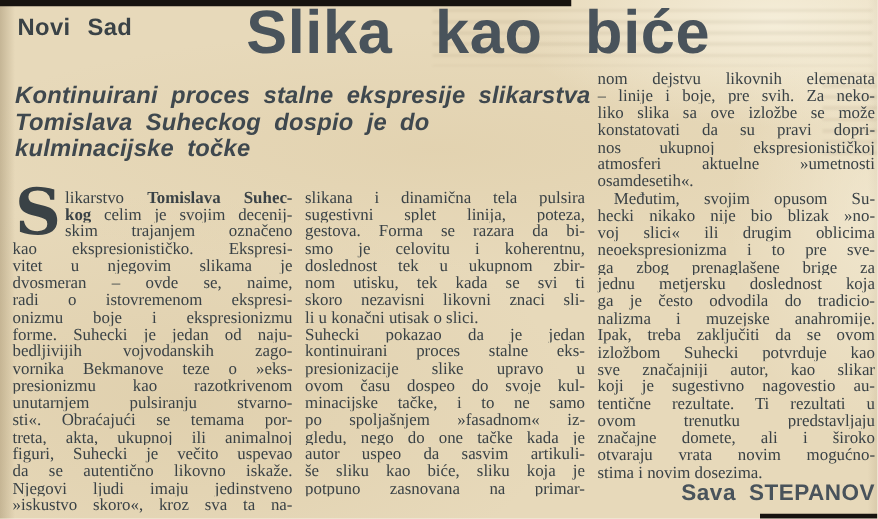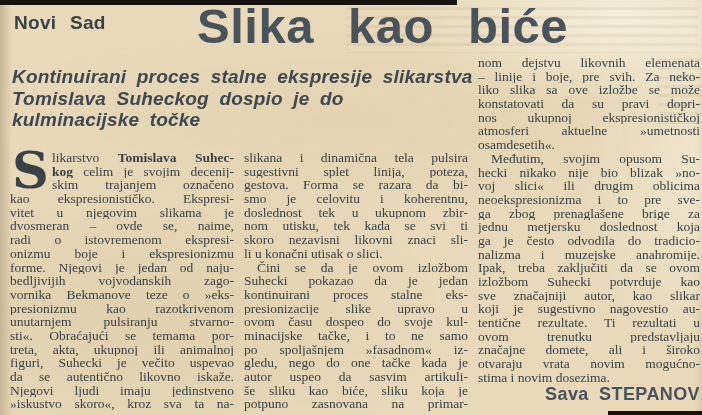--- a/index.html
+++ b/index.html
@@ -79,42 +79,41 @@
   <div class="col col1">
     <div class="dropcap">S</div>
   <div class="bline dc"><span>likarstvo </span><span class="b">Tomislava Suhec-</span></div>
       <div class="bline dc"><span class="b">kog</span><span> celim je svojim decenij-</span></div>
       <div class="bline dc"><span>skim trajanjem označeno</span></div>
       <div class="bline"><span>kao ekspresionističko. Ekspresi-</span></div>
       <div class="bline"><span>vitet u njegovim slikama je</span></div>
       <div class="bline"><span>dvosmeran – ovde se, naime,</span></div>
       <div class="bline"><span>radi o istovremenom ekspresi-</span></div>
       <div class="bline"><span>onizmu boje i ekspresionizmu</span></div>
-      <div class="bline"><span>forme. Njegovi je jedan od naju-</span></div>
+      <div class="bline"><span>forme. Suhecki je jedan od naju-</span></div>
       <div class="bline"><span>bedljivijih vojvodanskih zago-</span></div>
       <div class="bline"><span>vornika Bekmanove teze o »eks-</span></div>
       <div class="bline"><span>presionizmu kao razotkrivenom</span></div>
       <div class="bline"><span>unutarnjem pulsiranju stvarno-</span></div>
       <div class="bline"><span>sti«. Obraćajući se temama por-</span></div>
       <div class="bline"><span>treta, akta, ukupnoj ili animalnoj</span></div>
       <div class="bline"><span>figuri, Suhecki je večito uspevao</span></div>
       <div class="bline"><span>da se autentično likovno iskaže.</span></div>
       <div class="bline"><span>Njegovi ljudi imaju jedinstveno</span></div>
       <div class="bline"><span>»iskustvo skoro«, kroz sva ta na-</span></div>
     </div>
   <div class="col col2">
       <div class="bline"><span>slikana i dinamična tela pulsira</span></div>
       <div class="bline"><span>sugestivni splet linija, poteza,</span></div>
       <div class="bline"><span>gestova. Forma se razara da bi-</span></div>
       <div class="bline"><span>smo je celovitu i koherentnu,</span></div>
       <div class="bline"><span>doslednost tek u ukupnom zbir-</span></div>
       <div class="bline"><span>nom utisku, tek kada se svi ti</span></div>
       <div class="bline"><span>skoro nezavisni likovni znaci sli-</span></div>
       <div class="bline end"><span>li u konačni utisak o slici.</span></div>
-      <div class="bline ind"><span>Čini se da je ovom izložbom</span></div>
       <div class="bline"><span>Suhecki pokazao da je jedan</span></div>
       <div class="bline"><span>kontinuirani proces stalne eks-</span></div>
       <div class="bline"><span>presionizacije slike upravo u</span></div>
       <div class="bline"><span>ovom času dospeo do svoje kul-</span></div>
       <div class="bline"><span>minacijske tačke, i to ne samo</span></div>
       <div class="bline"><span>po spoljašnjem »fasadnom« iz-</span></div>
       <div class="bline"><span>gledu, nego do one tačke kada je</span></div>
       <div class="bline"><span>autor uspeo da sasvim artikuli-</span></div>
       <div class="bline"><span>še sliku kao biće, sliku koja je</span></div>
       <div class="bline"><span>potpuno zasnovana na primar-</span></div>

